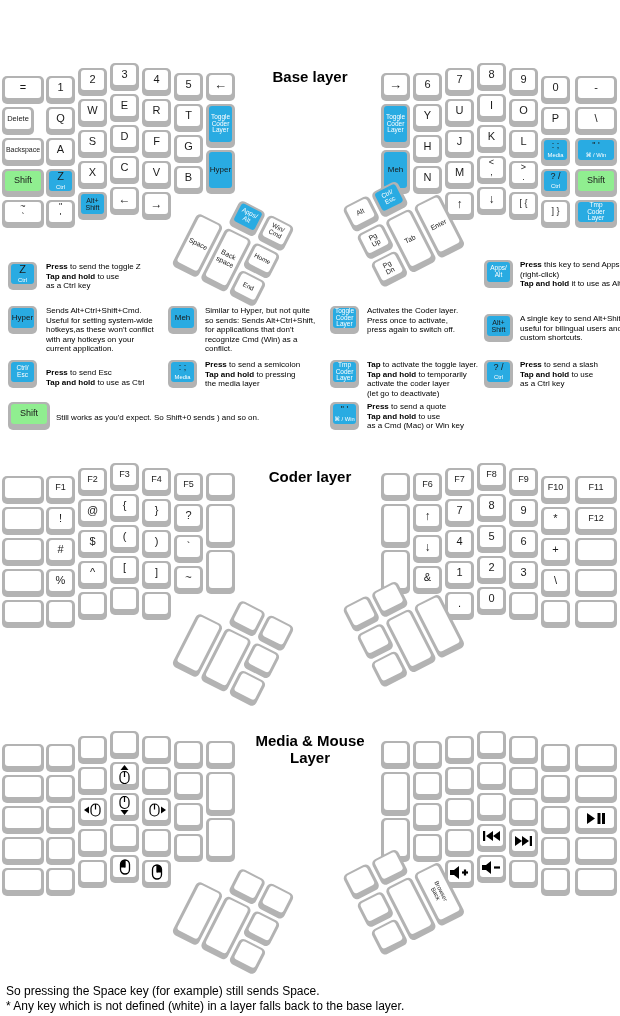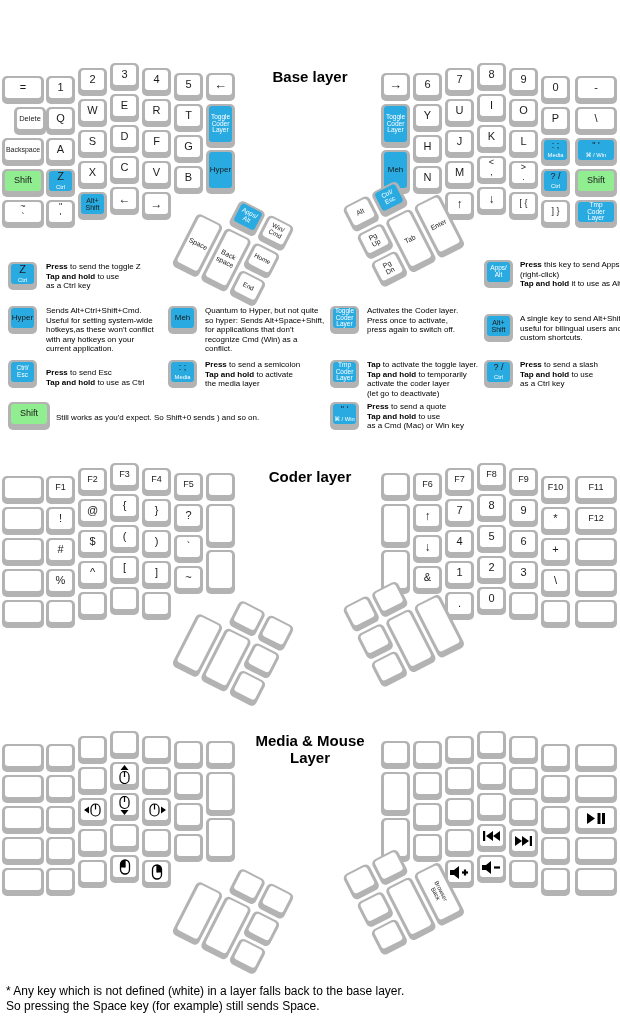--- a/index.html
+++ b/index.html
@@ -29,21 +29,21 @@
 
 <div id="canvas" style="--blue: #29abe2; --green: #90ee90; --frame: #b3b3b3;">
   <div id="layers-root">
       <div>
         <div class="layer-title" style="left: 245px; top: 68px;">Base layer</div>
         <div class="key" style="left: 2px; top: 76px; width: 42px; height: 28px;">
           <div class="face">
             <div class="lbl" style="font-size: 11px;">=</div>
           </div>
         </div>
-        <div class="key" style="left: 2px; top: 107px; width: 32px; height: 28px; margin-left: 12px;">
+        <div class="key" style="left: 2px; top: 107px; width: 32px; height: 28px;">
           <div class="face">
             <div class="lbl" style="font-size: 7.5px;">Delete</div>
           </div>
         </div>
         <div class="key" style="left: 2px; top: 138px; width: 42px; height: 28px;">
           <div class="face">
             <div class="lbl" style="font-size: 7px;">Backspace</div>
           </div>
         </div>
         <div class="key" style="left: 2px; top: 169px; width: 42px; height: 28px;">
@@ -1128,35 +1128,35 @@
       </div>
       <div class="legend-text" style="left: 56px; top: 413px;">
         <div><span>Still works as you'd expect. So Shift+0 sends ) and so on.</span></div>
       </div>
       <div class="key" style="left: 168px; top: 306px; width: 29px; height: 28px;">
         <div class="face blue">
           <div class="lbl" style="font-size: 8px;">Meh</div>
         </div>
       </div>
       <div class="legend-text" style="left: 205px; top: 306px;">
-        <div><span>Quantum to Hyper, but not quite</span></div>
-        <div><span>so hyper: Sends Alt+Space+Shift,</span></div>
+        <div><span>Similar to Hyper, but not quite</span></div>
+        <div><span>so sends: Sends Alt+Ctrl+Shift,</span></div>
         <div><span>for applications that don't</span></div>
         <div><span>recognize Cmd (Win) as a</span></div>
         <div><span>conflict.</span></div>
       </div>
       <div class="key" style="left: 168px; top: 360px; width: 29px; height: 28px;">
         <div class="face blue">
           <div class="lbl" style="font-size: 9px;">: ;</div>
           <div class="sub">Media</div>
         </div>
       </div>
       <div class="legend-text" style="left: 205px; top: 360px;">
         <div><span></span><b>Press</b><span> to send a semicolon</span></div>
-        <div><span></span><b>Tap and hold</b><span> to activate</span></div>
+        <div><span></span><b>Tap and hold</b><span> to pressing</span></div>
         <div><span>the media layer</span></div>
       </div>
       <div class="key" style="left: 330px; top: 306px; width: 29px; height: 28px;">
         <div class="face blue">
           <div class="lbl" style="font-size: 6.5px; color: rgb(255, 255, 255);">Toggle
 Coder
 Layer</div>
         </div>
       </div>
       <div class="legend-text" style="left: 367px; top: 306px;">
@@ -1216,16 +1216,16 @@
           <div class="sub">Ctrl</div>
         </div>
       </div>
       <div class="legend-text" style="left: 520px; top: 360px;">
         <div><span></span><b>Press</b><span> to send a slash</span></div>
         <div><span></span><b>Tap and hold</b><span> to use</span></div>
         <div><span>as a Ctrl key</span></div>
       </div>
     </div>
   <div class="footer">
+    <div>So pressing the Space key (for example) still sends Space.</div>
     <div>* Any key which is not defined (white) in a layer falls back to the base layer.</div>
-    <div>So pressing the Space key (for example) still sends Space.</div>
   </div>
 </div>
 
 </body></html>

